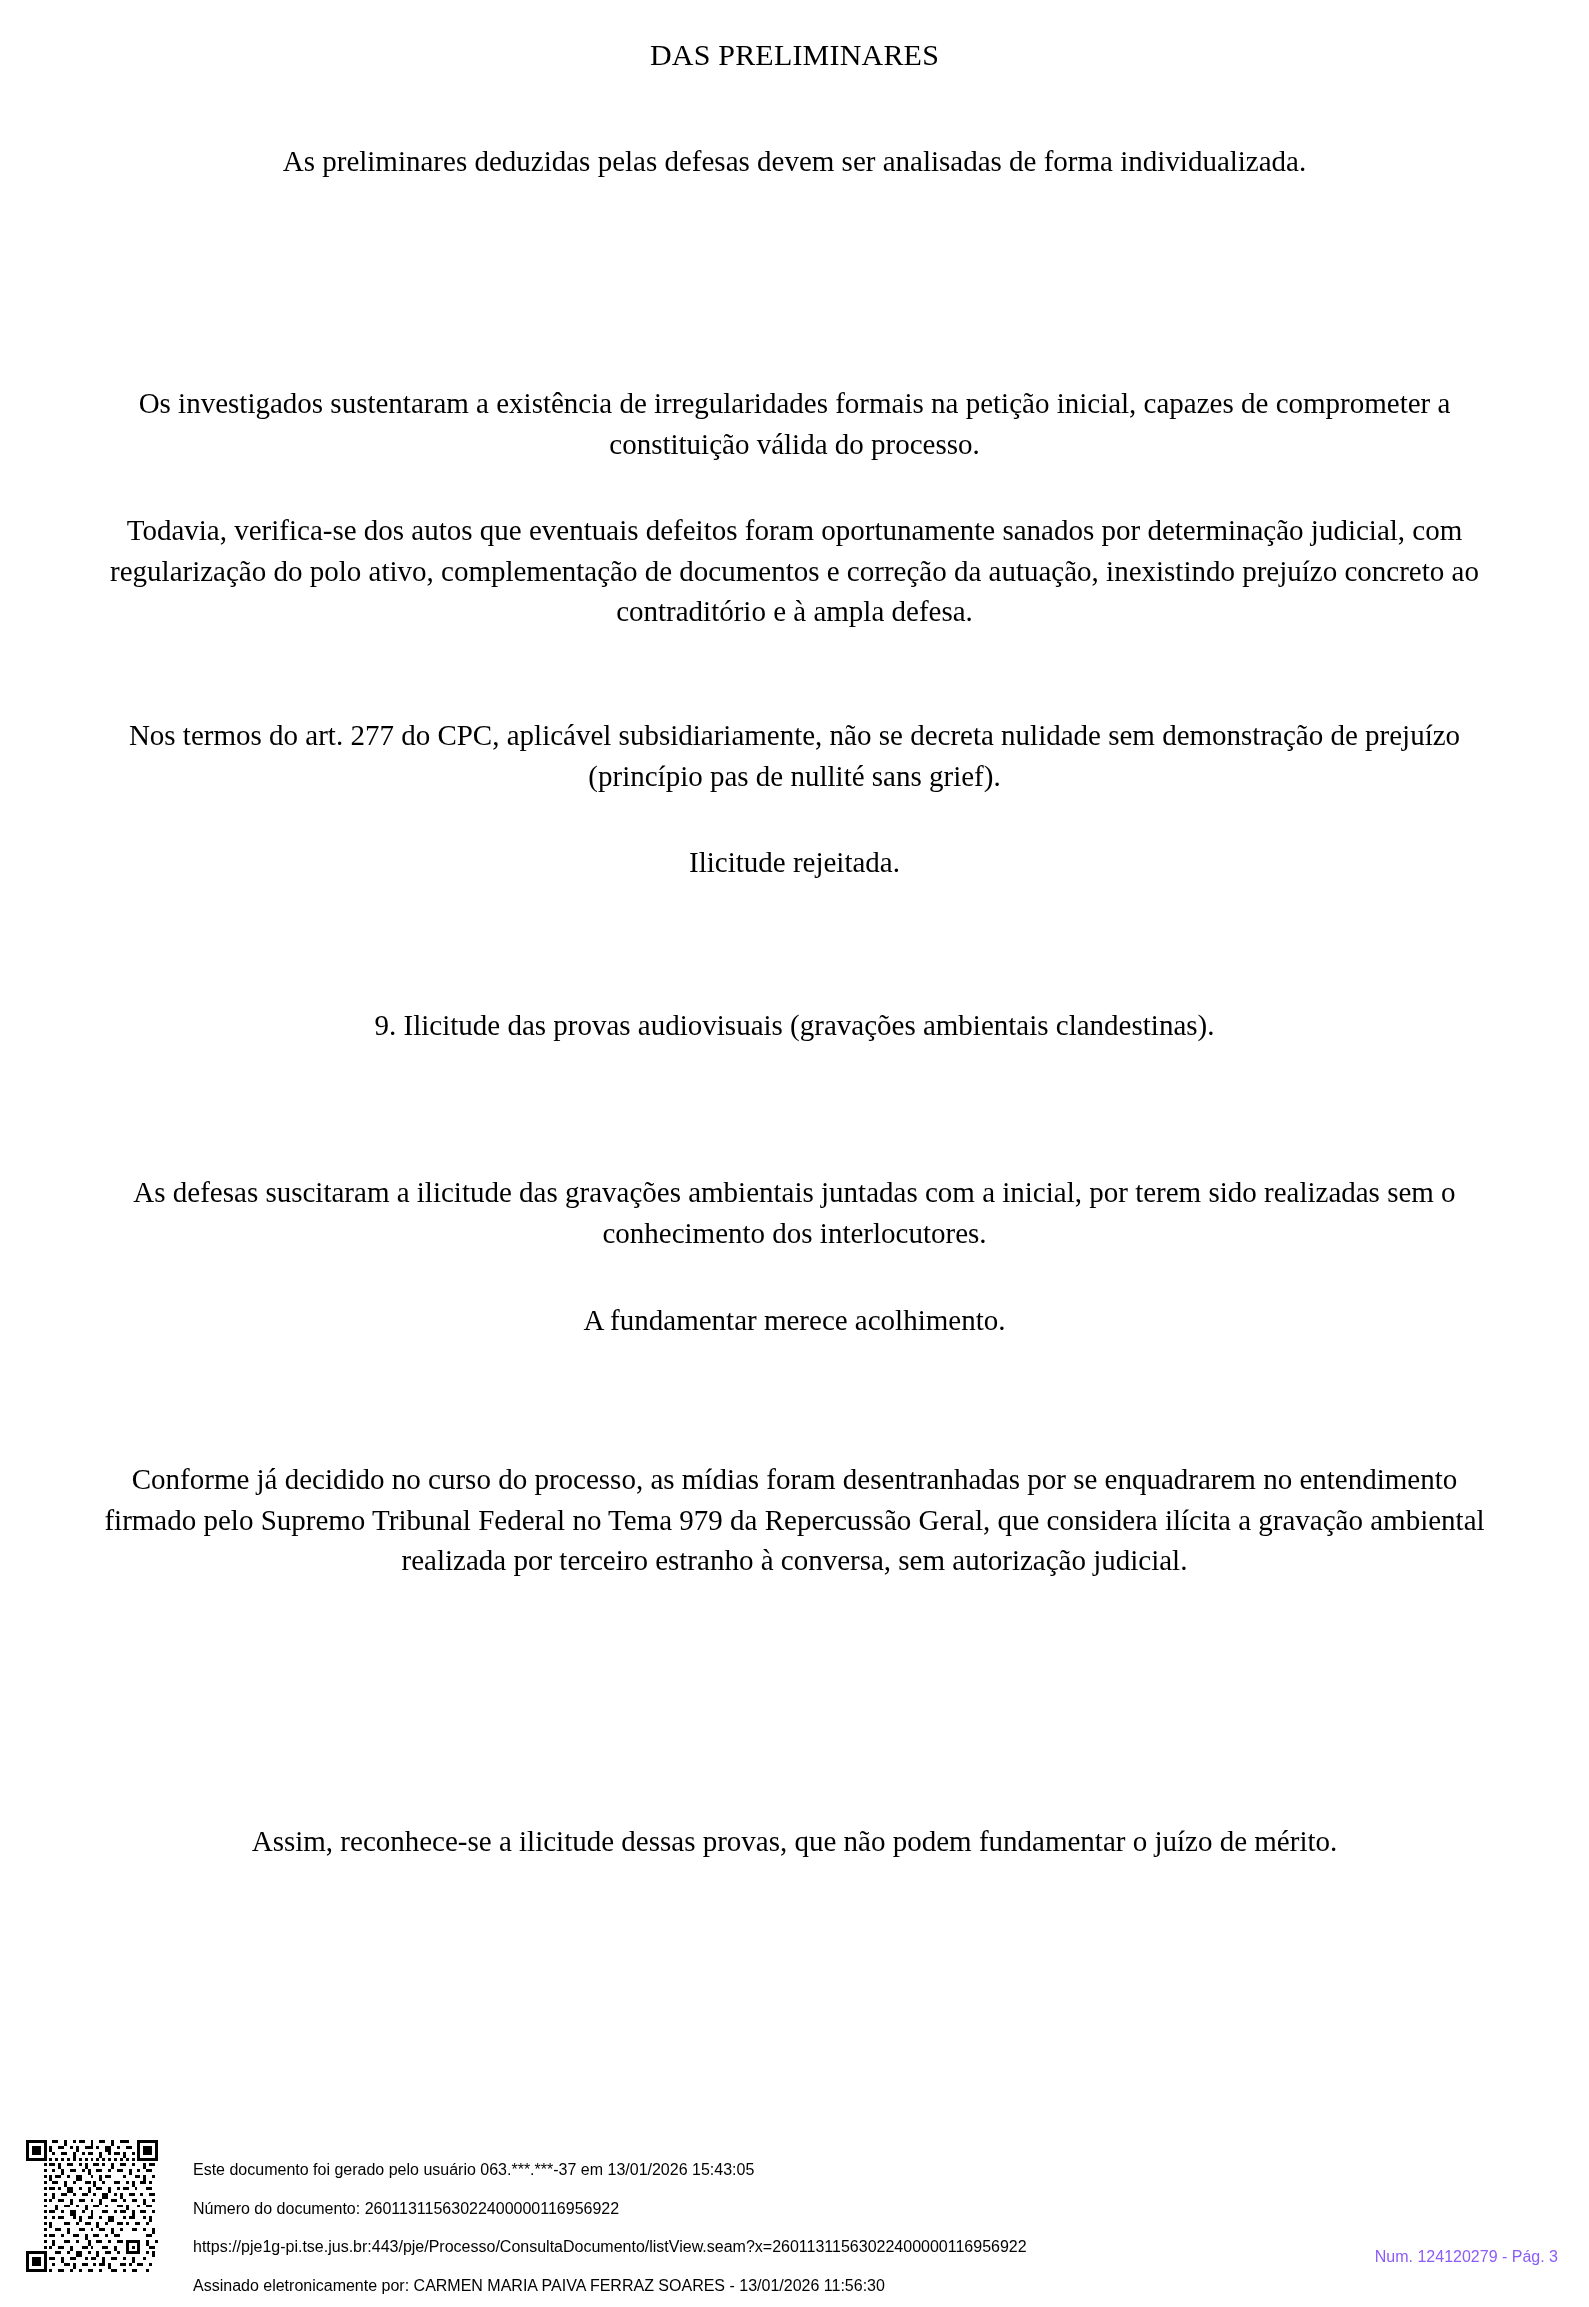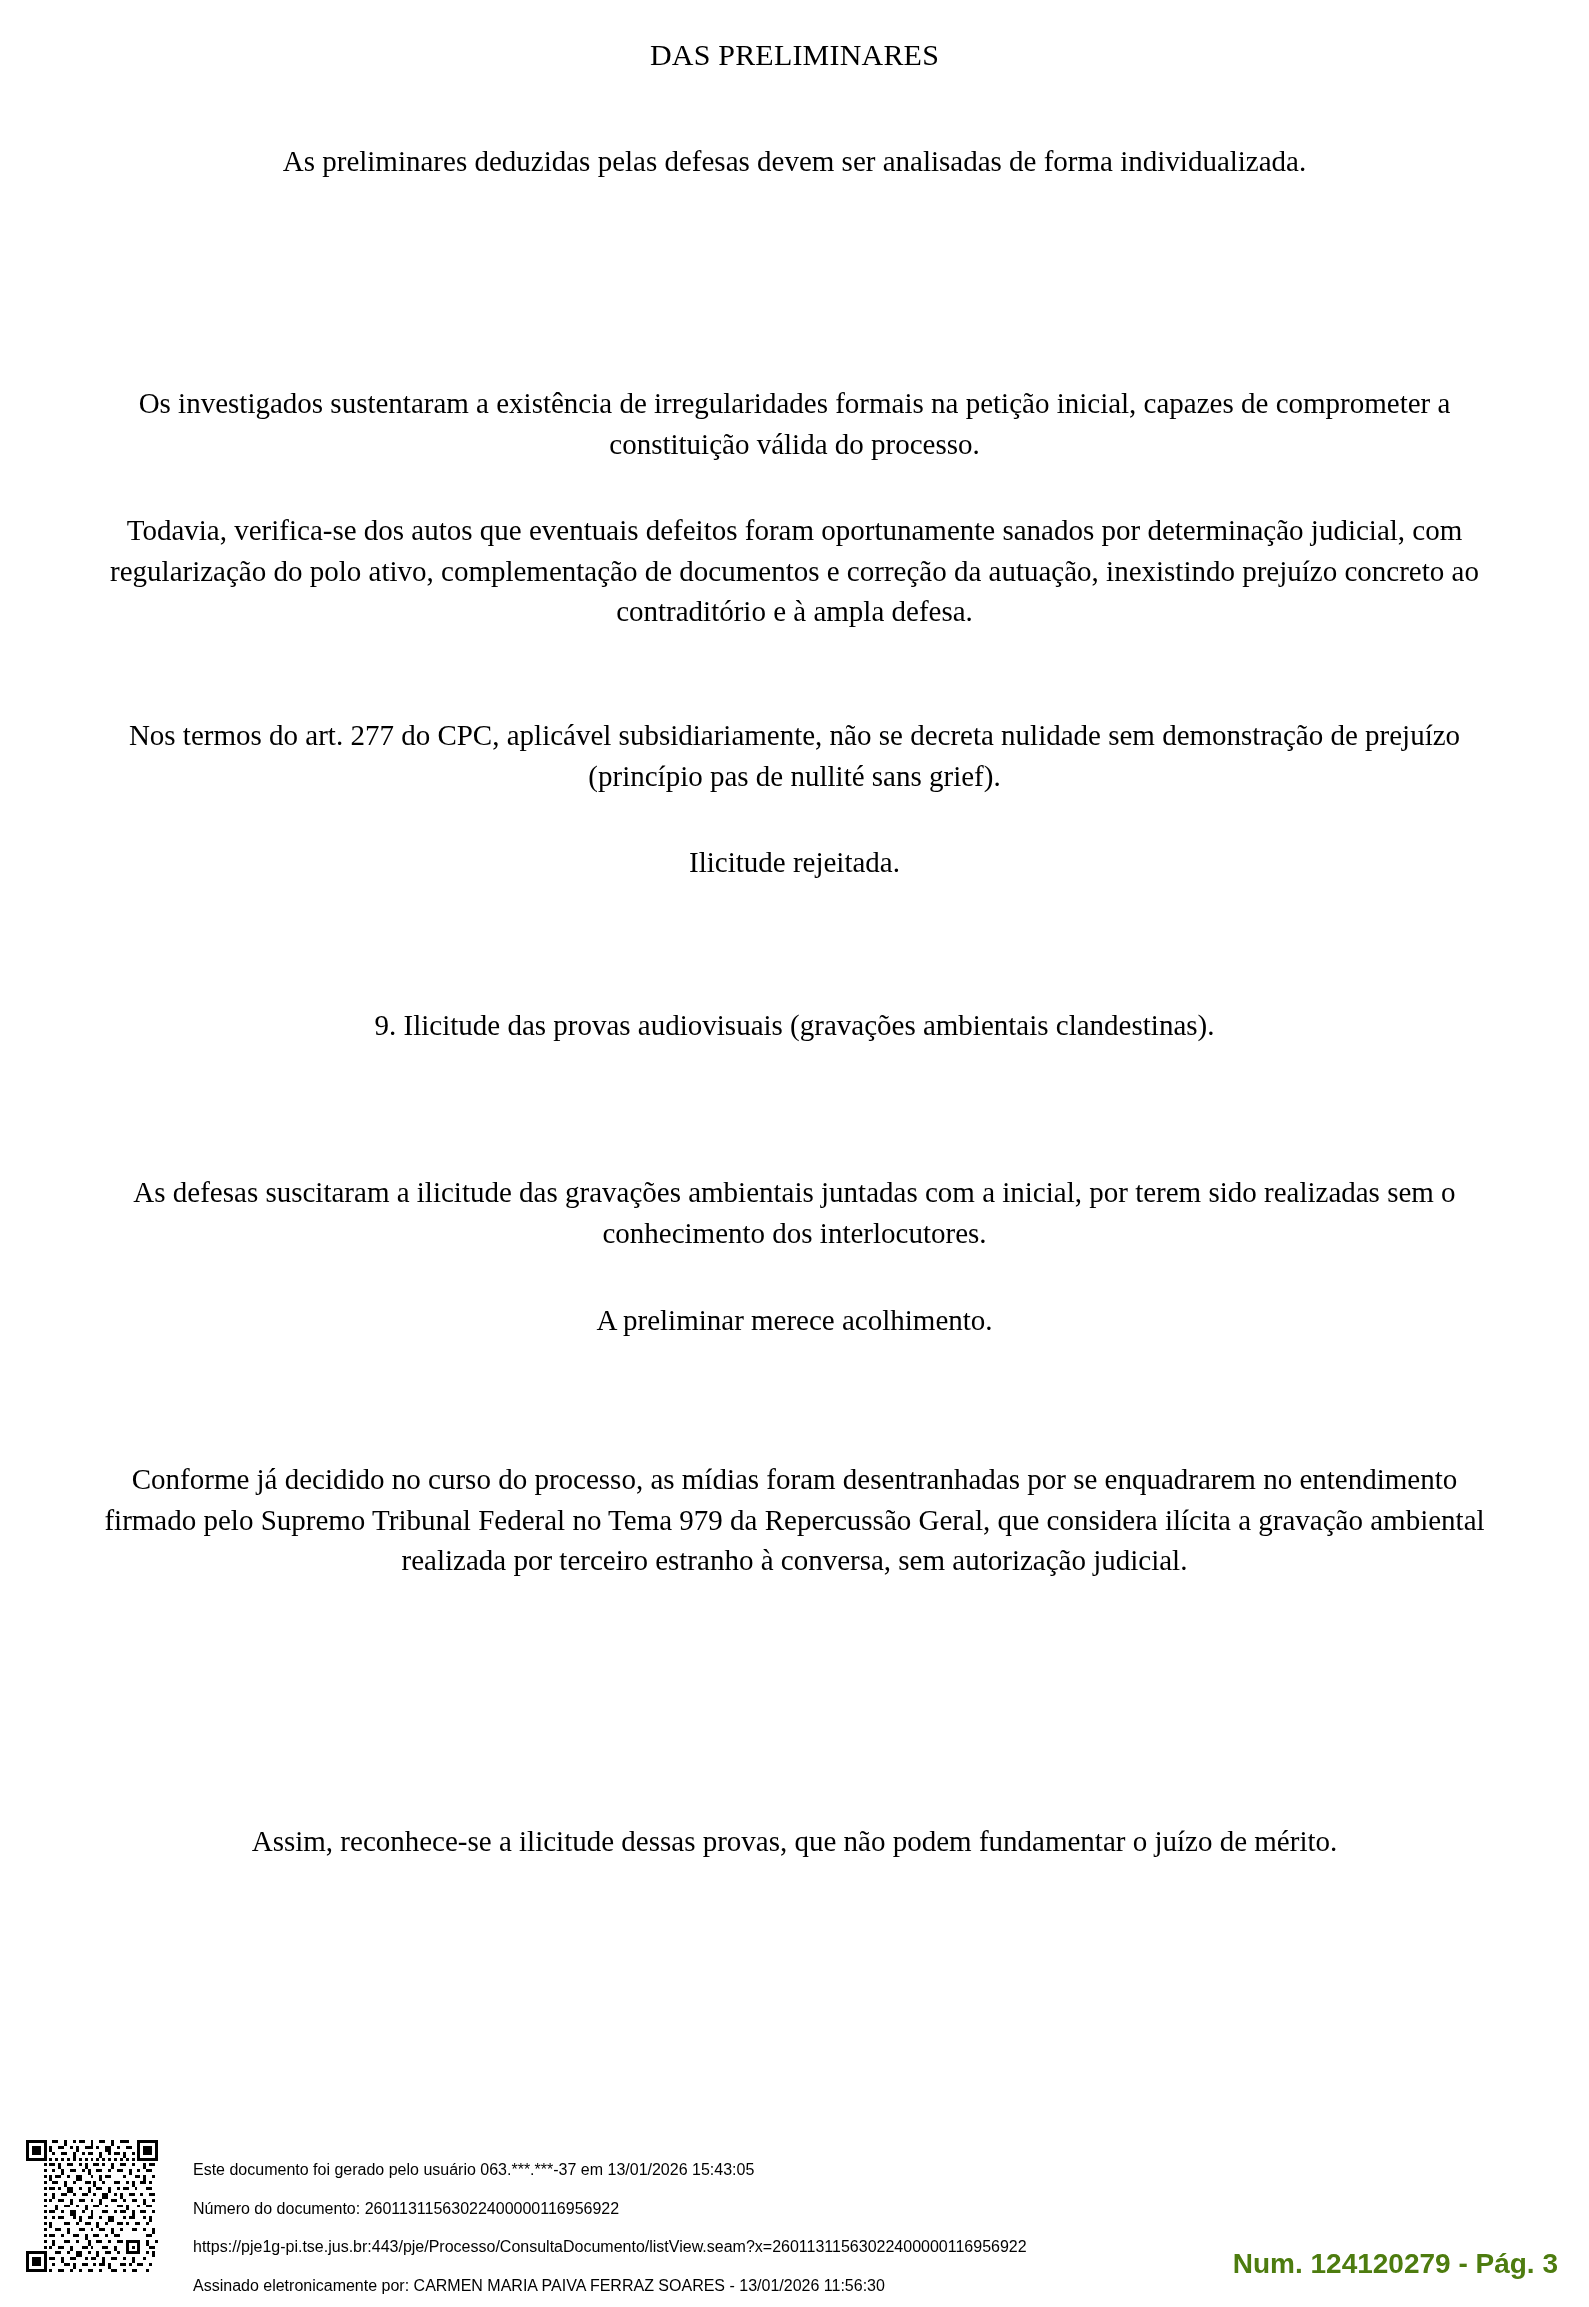--- a/index.html
+++ b/index.html
@@ -92,24 +92,23 @@
     line-height: 1.92;
     color: #000000;
     white-space: nowrap;
   }
   .footer-lines div { margin: 8px; }
   .page-num {
     position: absolute;
     right: 31px;
     top: 114px;
     font-family: "Liberation Sans", "DejaVu Sans", sans-serif;
-    font-size: 28px;
-    color: #4d7c0f;
+    font-size: 16px;
+    color: #8b5cf6;
     white-space: nowrap;
-    font-weight: bold;
   }
 </style>
 </head>
 <body>
 
 <div class="page">
 
   <div class="content">
 
     <h1 class="doc-title">DAS PRELIMINARES</h1>
@@ -140,21 +139,21 @@
     <div class="gap-f"></div>
 
     <p class="section-head">9. Ilicitude das provas audiovisuais (gravações ambientais clandestinas).</p>
 
     <div class="gap-g"></div>
 
     <p class="para">As defesas suscitaram a ilicitude das gravações ambientais juntadas com a inicial, por terem sido realizadas sem o conhecimento dos interlocutores.</p>
 
     <div class="gap-d"></div>
 
-    <p class="para">A preliminar merece acolhimento.</p>
+    <p class="para">A fundamentar merece acolhimento.</p>
 
     <div class="gap-i"></div>
 
     <p class="para">Conforme já decidido no curso do processo, as mídias foram desentranhadas por se enquadrarem no entendimento firmado pelo Supremo Tribunal Federal no Tema 979 da Repercussão Geral, que considera ilícita a gravação ambiental realizada por terceiro estranho à conversa, sem autorização judicial.</p>
 
     <div class="gap-j"></div>
 
 
     <div class="gap-k"></div>
 

